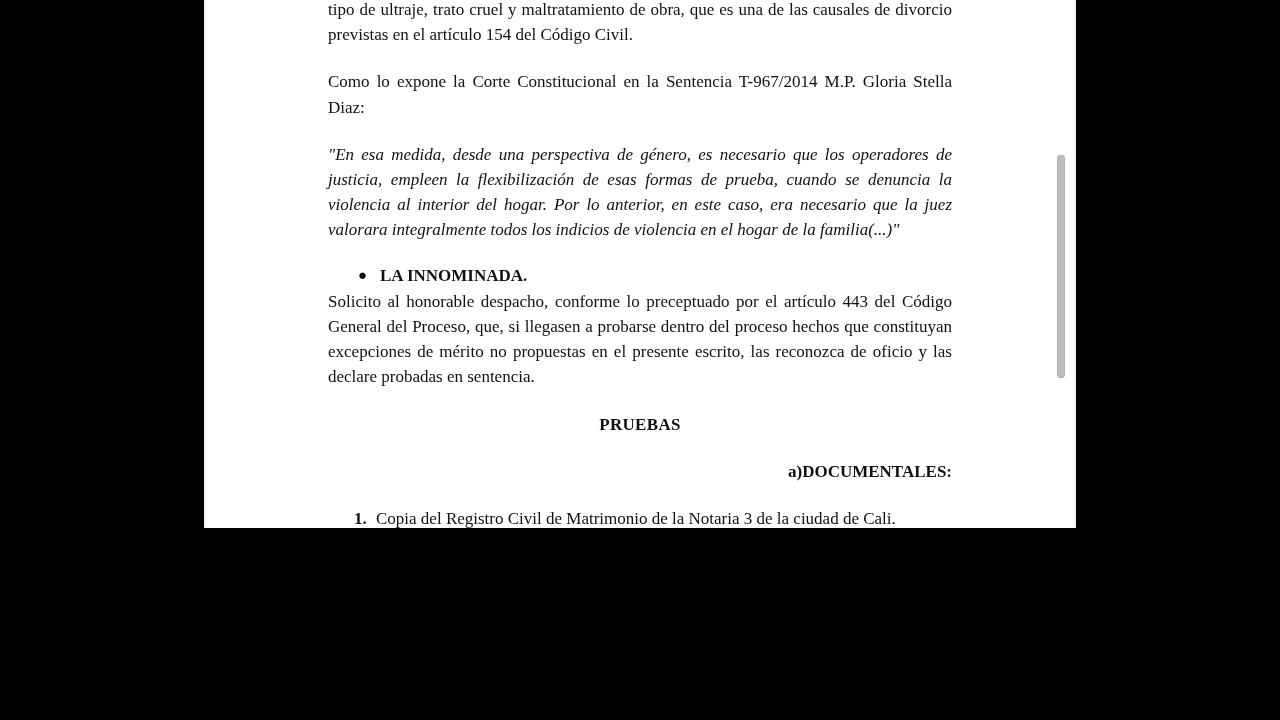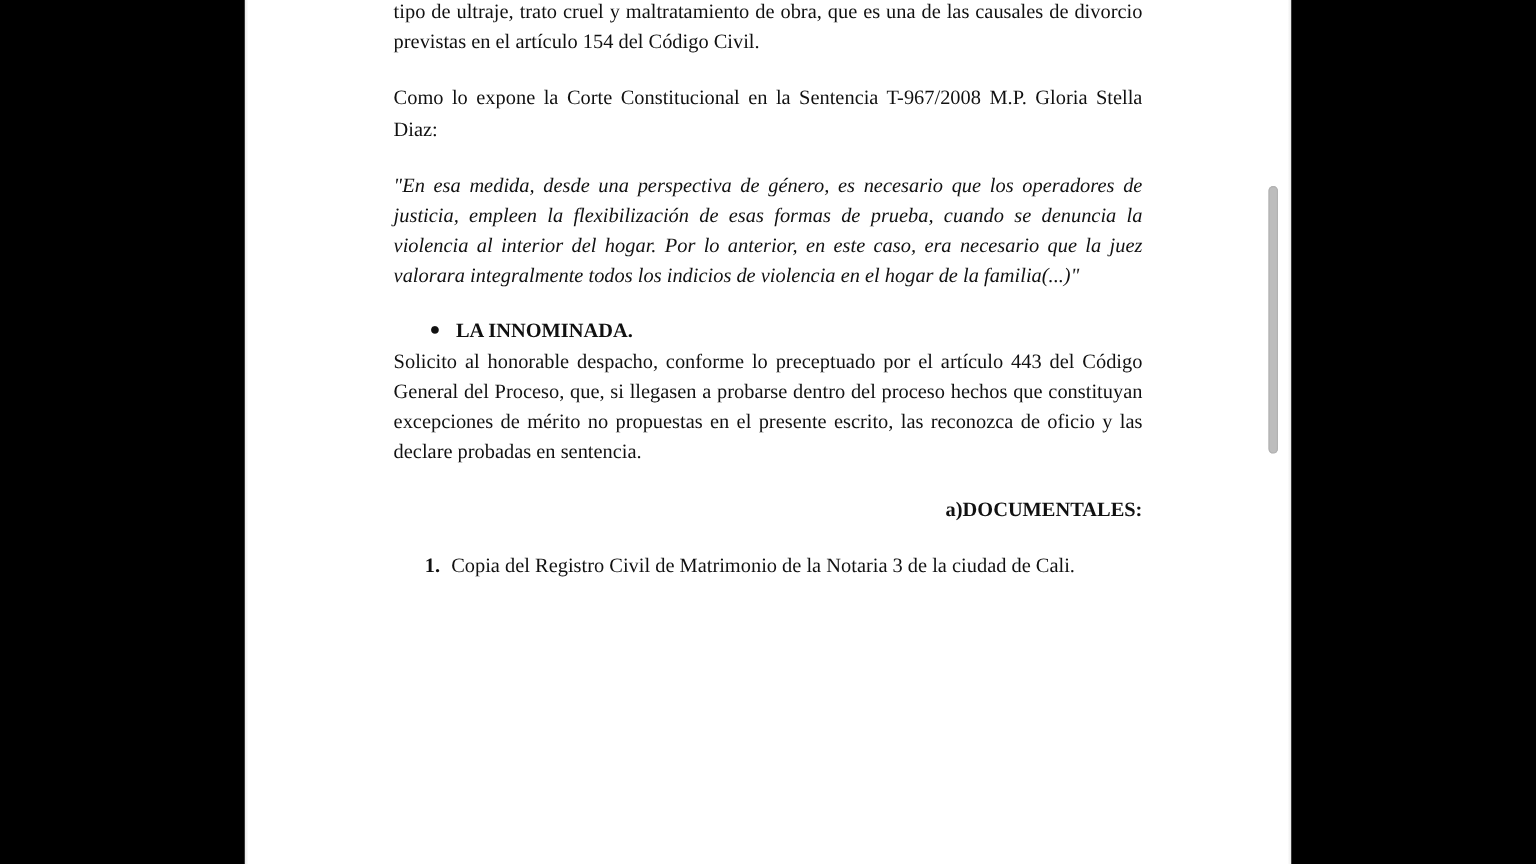--- a/index.html
+++ b/index.html
@@ -18,21 +18,21 @@
     height: 720px;
     background: #000000;
   }
 
   
   .page {
     position: absolute;
     left: 204px;
     top: 0;
     width: 872px;
-    height: 720px;
+    height: 528px;
     background: #ffffff;
     overflow: hidden;
   }
 
   
   .page-edge-left {
     position: absolute;
     left: 0; top: 0;
     width: 3px; height: 720px;
     background: linear-gradient(to right, #e9e9e9, #ffffff);
@@ -161,33 +161,34 @@
 
   <div class="page">
     <div class="page-edge-left"></div>
     <div class="page-edge-right"></div>
 
     <div class="doc-body">
 
       <p class="para first-para">tipo de ultraje, trato cruel y maltratamiento de obra, que es una de las causales de divorcio previstas en el artículo 154 del Código Civil.</p>
 
 
-      <p class="para">Como lo expone la Corte Constitucional en la Sentencia T-967/2008 M.P. Gloria Stella Diaz:</p>
+      <p class="para">Como lo expone la Corte Constitucional en la Sentencia T-967/2014 M.P. Gloria Stella Diaz:</p>
 
       <p class="quote">"En esa medida, desde una perspectiva de género, es necesario que los operadores de justicia, empleen la flexibilización de esas formas de prueba, cuando se denuncia la violencia al interior del hogar. Por lo anterior, en este caso, era necesario que la juez valorara integralmente todos los indicios de violencia en el hogar de la familia(...)"</p>
 
       <ul class="bullet-list">
         <li>
           <span class="bullet-glyph">●</span>
           <span>LA INNOMINADA.</span>
         </li>
       </ul>
 
       <p class="after-bullet">Solicito al honorable despacho, conforme lo preceptuado por el artículo 443 del Código General del Proceso, que, si llegasen a probarse dentro del proceso hechos que constituyan excepciones de mérito no propuestas en el presente escrito, las reconozca de oficio y las declare probadas en sentencia.</p>
 
+      <h2 class="center-heading">PRUEBAS</h2>
 
 
       <p class="bold-head">a)DOCUMENTALES:</p>
 
       <ol class="num-list">
         <li>
           <span class="num-marker">1.</span>
           <span>Copia del Registro Civil de Matrimonio de la Notaria 3 de la ciudad de Cali.</span>
         </li>
       </ol>

